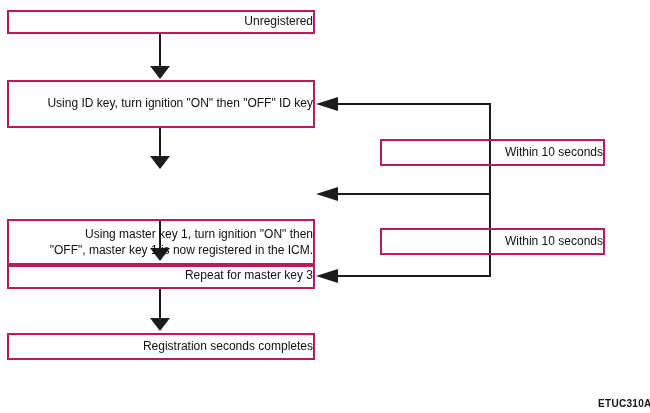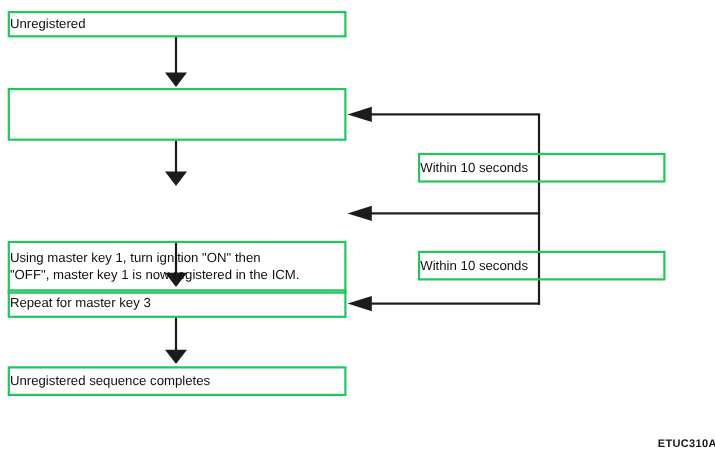--- a/index.html
+++ b/index.html
@@ -11,25 +11,25 @@
     position: relative;
     width: 650px;
     height: 413px;
     background: #ffffff;
     overflow: hidden;
     font-family: "Liberation Sans", sans-serif;
   }
   .box {
     position: absolute;
     box-sizing: border-box;
-    border: 2px solid #22c55e;
+    border: 2px solid #be185d;
     background: transparent;
     display: flex;
     flex-direction: column;
-    align-items: flex-start;
+    align-items: flex-end;
     justify-content: center;
     text-align: center;
     font-size: 12px;
     line-height: 1.3;
     color: #101010;
     z-index: 2;
   }
   .box .txt { white-space: nowrap; }
   .ln {
     position: absolute;
@@ -88,33 +88,34 @@
   <div class="tri-down" style="left:150px; top:248px;"></div>
 
   <div class="ln" style="left:159px; top:288px; width:2px; height:31px;"></div>
   <div class="tri-down" style="left:150px; top:318px;"></div>
 
   <div class="box" style="left:7px; top:10px; width:308px; height:24px;">
     <div class="txt">Unregistered</div>
   </div>
 
   <div class="box" style="left:7px; top:80px; width:308px; height:48px;">
+    <div class="txt">Using ID key, turn ignition "ON" then "OFF" ID key</div>
   </div>
 
   <div class="box" style="left:7px; top:171px; width:308px; height:48px;margin-top:48px;">
     <div class="txt">Using master key 1, turn ignition "ON" then</div>
     <div class="txt">"OFF", master key 1 is now registered in the ICM.</div>
   </div>
 
   <div class="box" style="left:7px; top:263px; width:308px; height:26px;">
     <div class="txt">Repeat for master key 3</div>
   </div>
 
   <div class="box" style="left:7px; top:333px; width:308px; height:27px;">
-    <div class="txt">Unregistered sequence completes</div>
+    <div class="txt">Registration seconds completes</div>
   </div>
 
   <div class="box" style="left:380px; top:139px; width:225px; height:27px;">
     <div class="txt">Within 10 seconds</div>
   </div>
 
   <div class="box" style="left:380px; top:228px; width:225px; height:27px;">
     <div class="txt">Within 10 seconds</div>
   </div>
 

